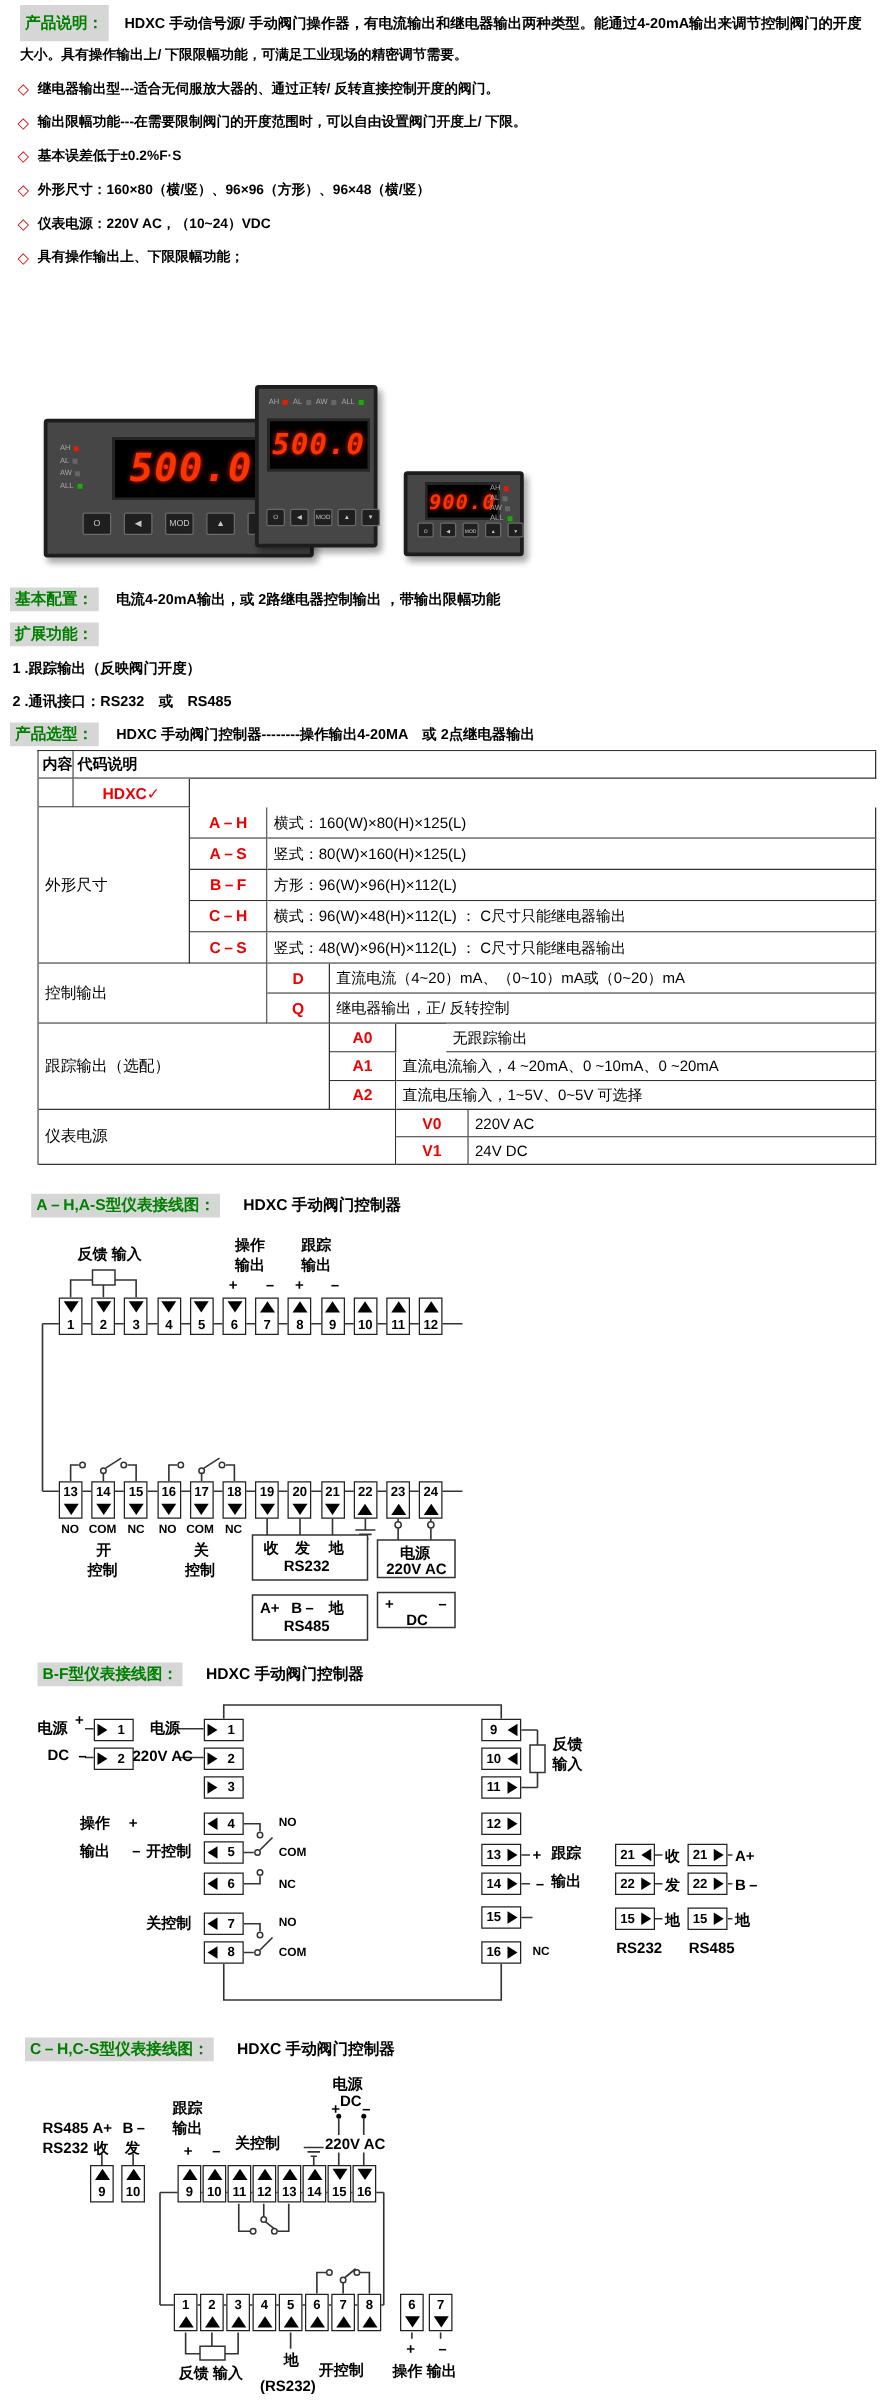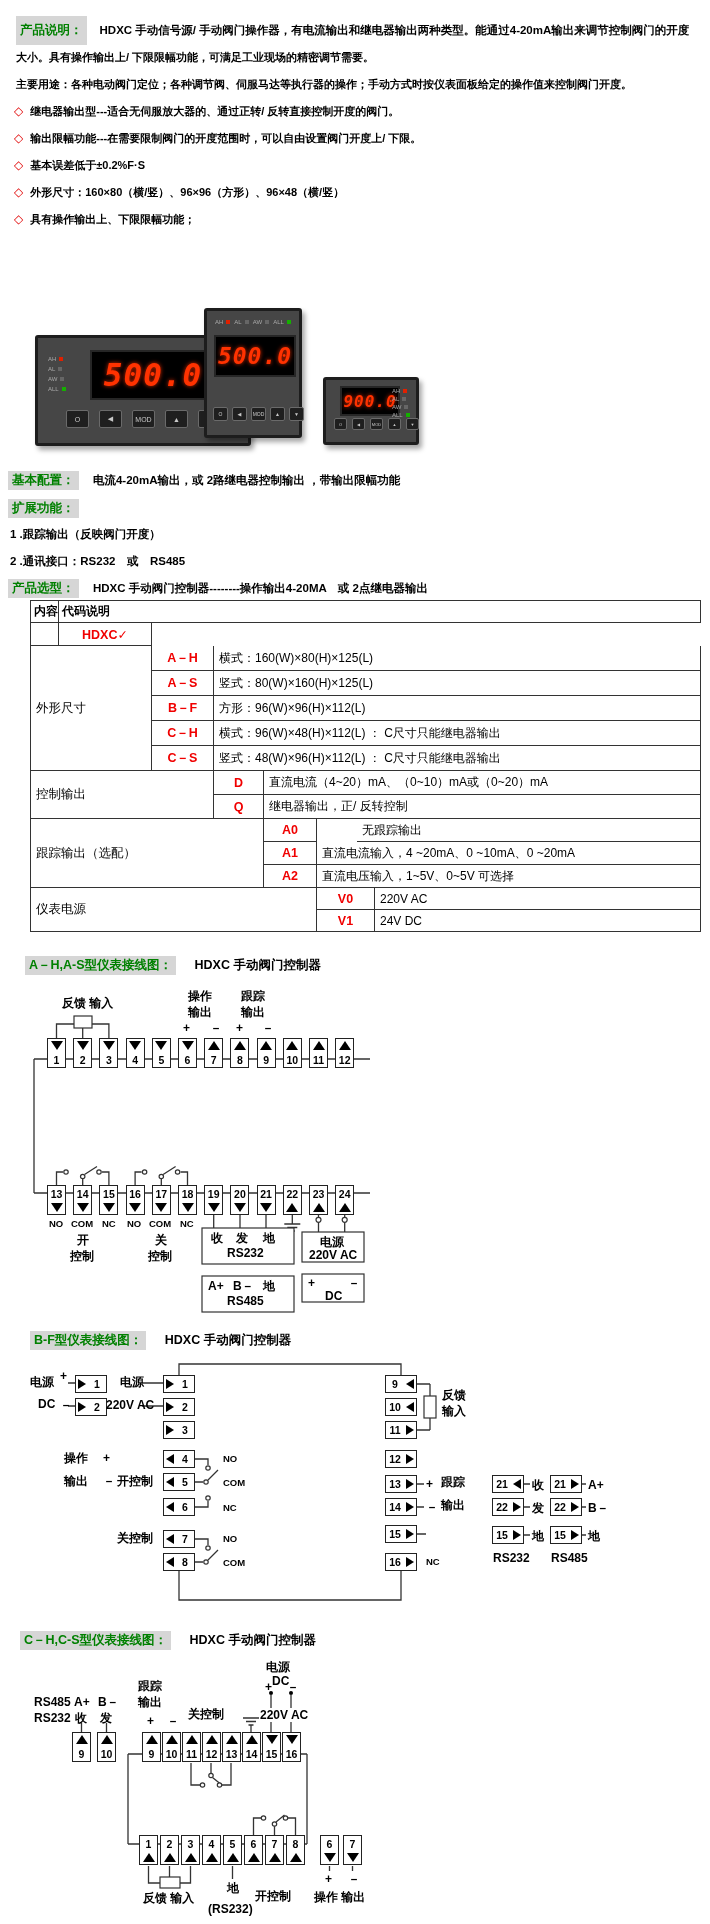--- a/index.html
+++ b/index.html
@@ -77,31 +77,31 @@
   .dl.small{font-size:9.5px;}
   .dl.bgw{background:#fff;padding:0 1px;}
   .dtitle{position:absolute;white-space:nowrap;}
   .dtitle .after{font-size:12.5px;font-weight:bold;margin-left:14px;}
 </style>
 </head>
 <body>
 
 <div id="page">
 
-  <div class="sec" style="left:8px;top:16px;">
+  <div class="sec" style="left:8px;top:4px;">
     <div class="line indent1">
       <span class="glabel">产品说明：</span>
       <span class="inlinetxt">HDXC 手动信号源/ 手动阀门操作器，有电流输出和继电器输出两种类型。能通过4-20mA输出来调节控制阀门的开度</span>
     </div>
     <div class="line indent1"><span class="txt">大小。具有操作输出上/ 下限限幅功能，可满足工业现场的精密调节需要。</span></div>
-    <div class="line indent1"><span class="txt">主要用途：各种电动阀门定位；各种调节阀、伺服马达等执行器的操作；手动方式时按仪表面板给定的操作值来控制阀门开度。</span></div>
     <div class="line"><span class="diamond">◇</span><span class="txt">继电器输出型---适合无伺服放大器的、通过正转/ 反转直接控制开度的阀门。</span></div>
     <div class="line"><span class="diamond">◇</span><span class="txt">输出限幅功能---在需要限制阀门的开度范围时，可以自由设置阀门开度上/ 下限。</span></div>
     <div class="line"><span class="diamond">◇</span><span class="txt">基本误差低于±0.2%F·S</span></div>
     <div class="line"><span class="diamond">◇</span><span class="txt">外形尺寸：160×80（横/竖）、96×96（方形）、96×48（横/竖）</span></div>
+    <div class="line"><span class="diamond">◇</span><span class="txt">仪表电源：220V AC，（10~24）VDC</span></div>
     <div class="line"><span class="diamond">◇</span><span class="txt">具有操作输出上、下限限幅功能；</span></div>
   </div>
 
   <div id="devices">
     <div class="device dev-left">
       <div class="ind-col">
           <span class="ind">AH</span>
           <span class="ind">AL</span>
           <span class="ind">AW</span>
           <span class="ind">ALL</span>

